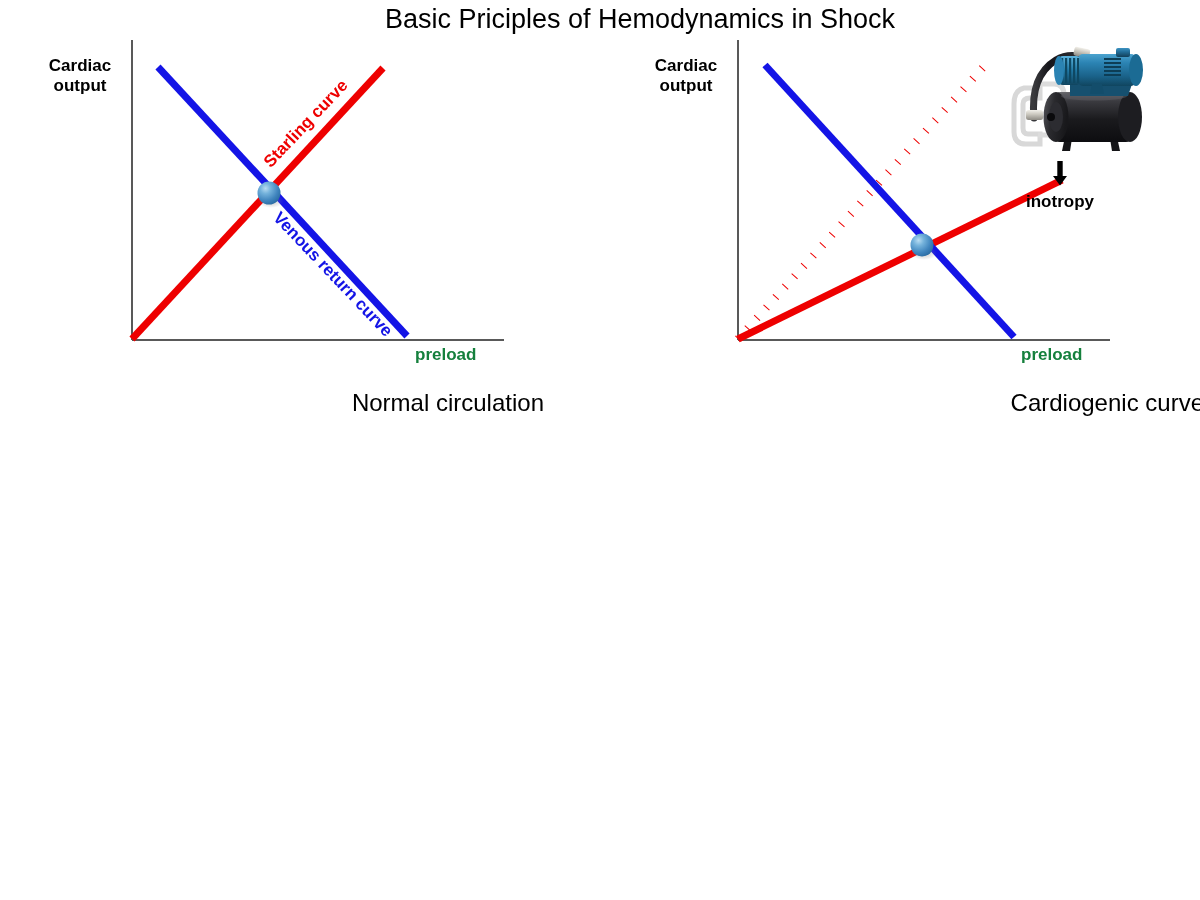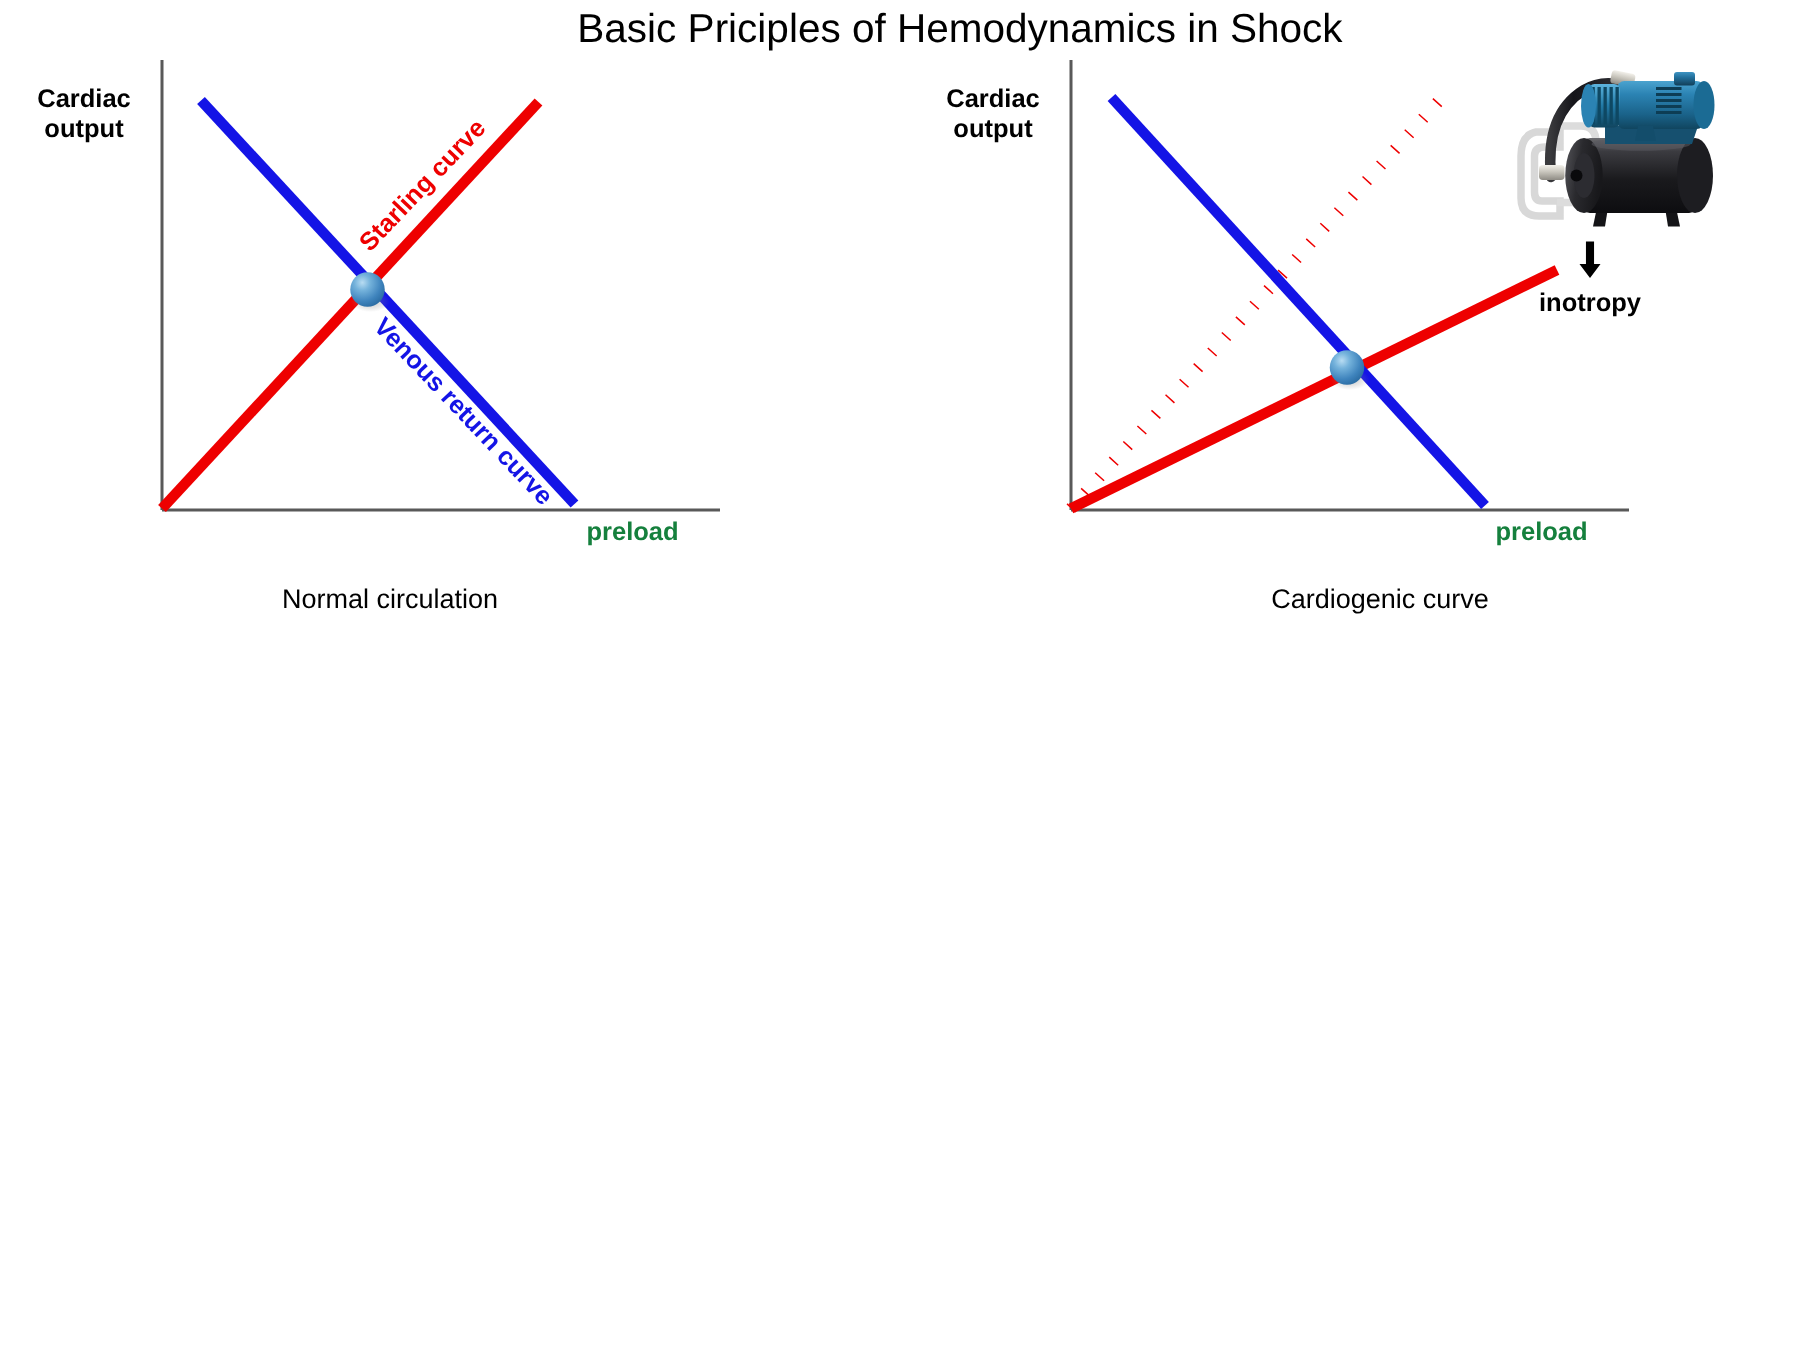--- a/index.html
+++ b/index.html
@@ -37,20 +37,21 @@
     white-space: nowrap;
     padding-left: 40px;
   }
 
   
   .panel {
     position: absolute;
     top: 0;
     width: 600px;
     height: 440px;
+    margin-left: 24px;
   }
   .panel-left  { left: 0; }
   .panel-right { left: 600px; }
 
   
   .panel-svg {
     position: absolute;
     left: 0; top: 0;
     width: 600px;
     height: 440px;
@@ -92,25 +93,25 @@
   .curve-label.venous {
     color: #1414e6;
     left: 252px;
     top: 205px;
     transform: rotate(46.5deg);
   }
 
   
   .panel-caption {
     position: absolute;
-    font-size: 18px;
+    font-size: 24px;
     font-weight: 400;
     color: #000000;
     white-space: nowrap;
-    text-align: center;
+    text-align: right;
   }
 
   
   .inotropy {
     position: absolute;
     left: 1026px;
     top: 160px;
     display: flex;
     align-items: center;
     gap: 6px;

